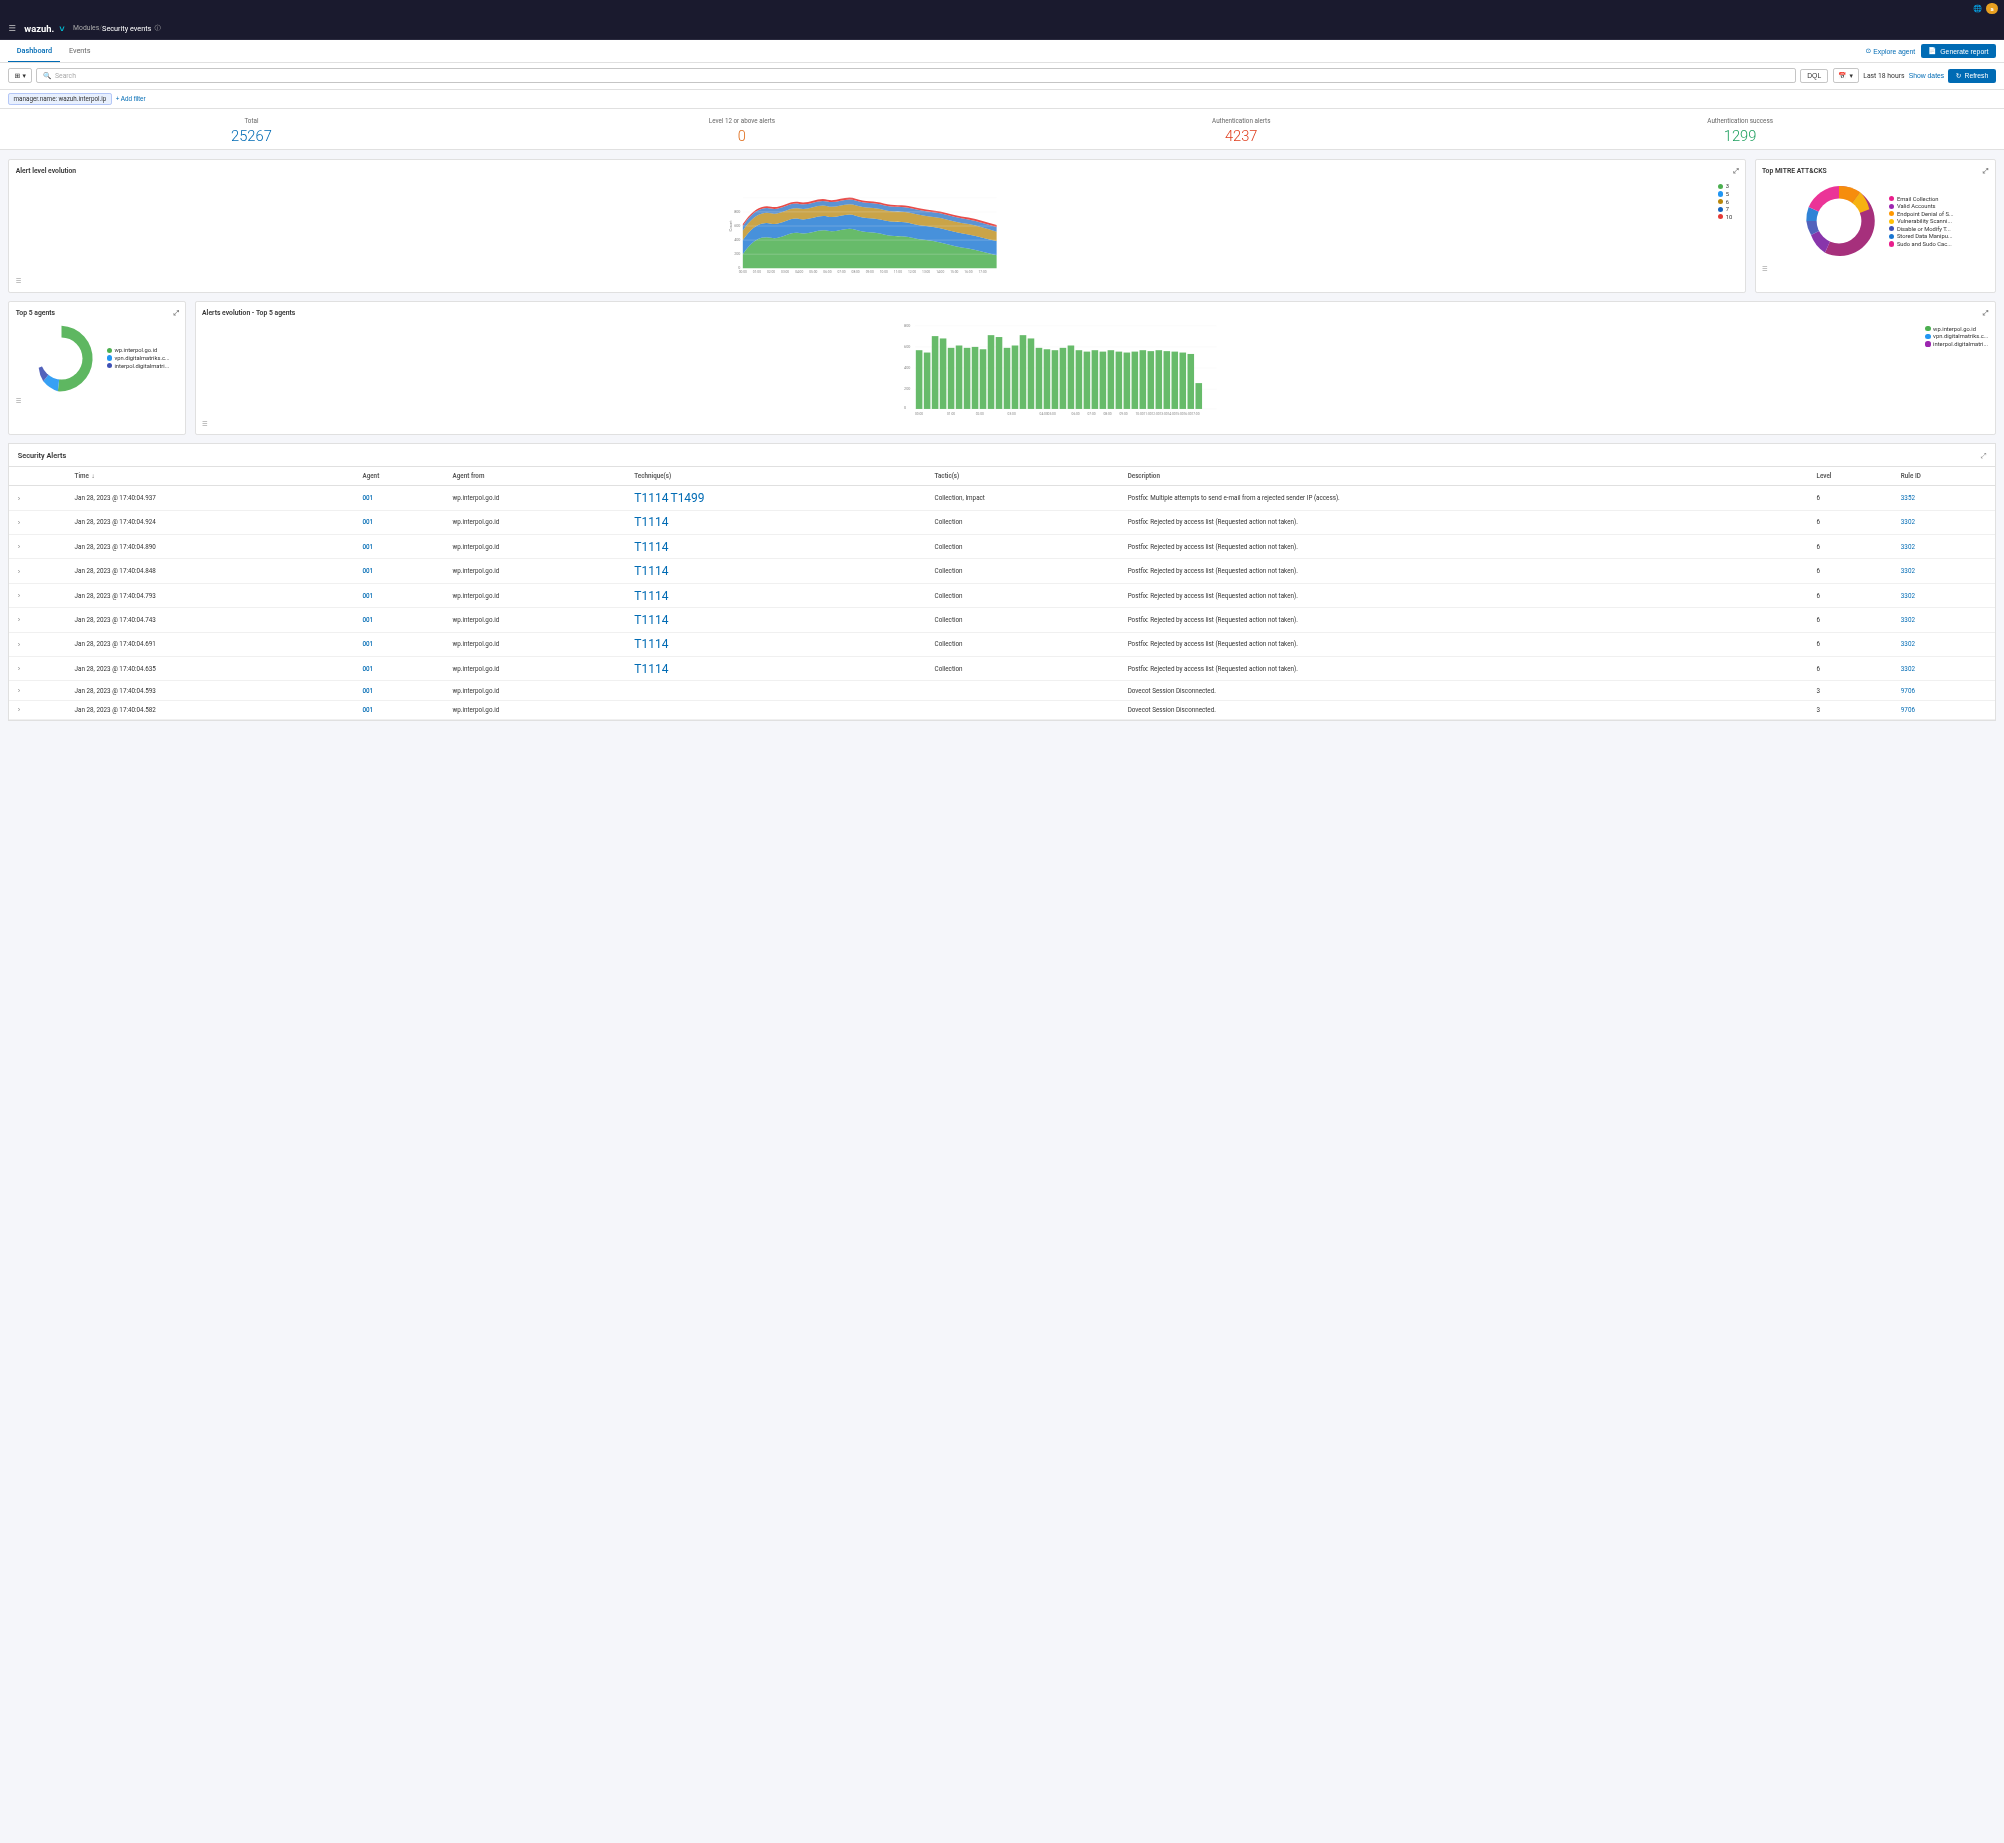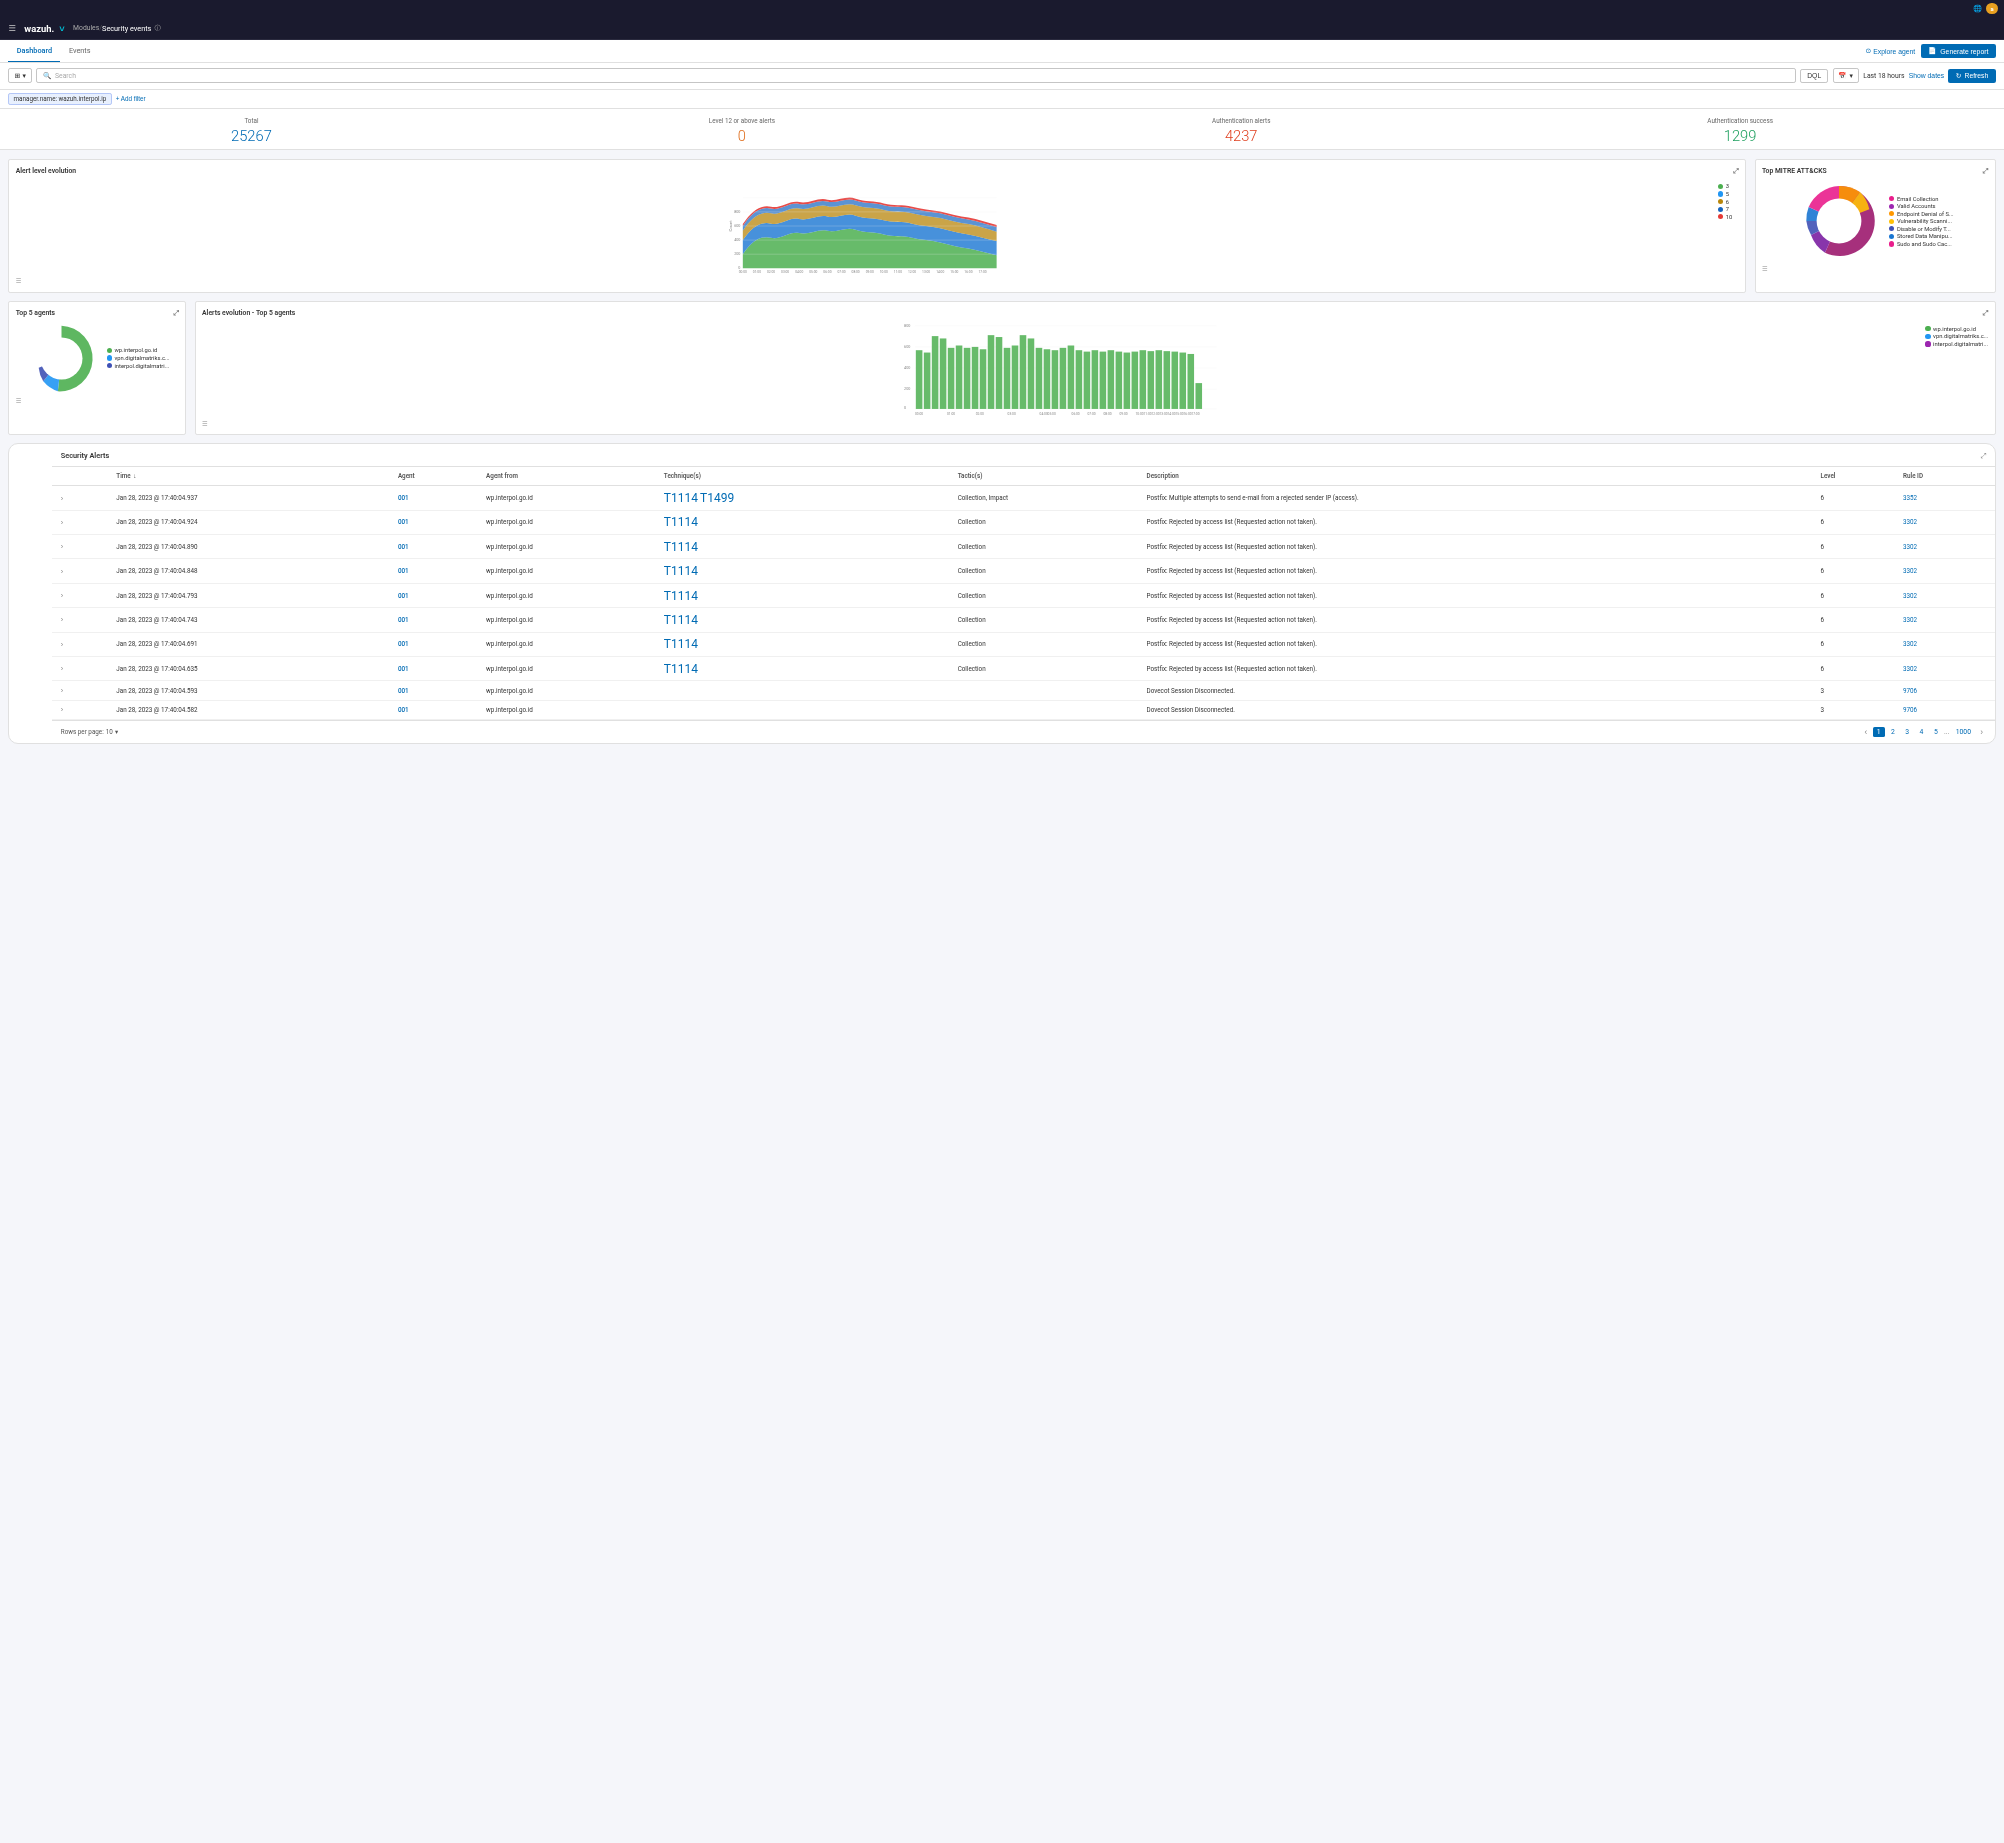--- a/index.html
+++ b/index.html
@@ -67,21 +67,21 @@
     .legend-item { display: flex; align-items: center; gap: 2.6px; }
     .legend-dot { width: 5.2px; height: 5.2px; border-radius: 50%; flex-shrink: 0; }
 
     
     .agents-row { display: flex; gap: 8.4px; padding: 0 8.4px 8.4px; }
     .agents-panel { background: white; border: 0.5px solid #e0e0e0; border-radius: 2.1px; }
     .agents-left { flex: 0 0 178px; padding: 6.3px; }
     .agents-right { flex: 1; padding: 6.3px; }
 
     
-    .table-section { margin: 0 8.4px 8.4px; background: white; border: 0.5px solid #e0e0e0; border-radius: 10px; padding-left: 43px; }
+    .table-section { margin: 0 8.4px 8.4px; background: white; border: 0.5px solid #e0e0e0; border-radius: 0; }
     .table-section-header { padding: 6.3px 8.4px; border-bottom: 0.5px solid #e0e0e0; display: flex; justify-content: space-between; align-items: center; }
     .table-section-title { font-size: 7.3px; font-weight: 600; }
     table { width: 100%; border-collapse: collapse; font-size: 6.3px; }
     th { padding: 5.2px 6.3px; text-align: left; border-bottom: 1px solid #e0e0e0; color: #555; font-weight: 600; font-size: 6.3px; white-space: nowrap; }
     td { padding: 4.7px 6.3px; border-bottom: 0.5px solid #f0f0f0; color: #333; font-size: 6.3px; }
     .expand-btn { color: #888; cursor: pointer; background: none; border: none; font-size: 7.3px; padding: 0 2.1px; }
     .badge-blue { color: #006bb4; font-weight: 500; }
     .technique-tag { color: #006bb4; background: none; border: none; font-size: 12px; cursor: pointer; text-decoration: none; }
     .rule-link { color: #006bb4; cursor: pointer; }
 
@@ -595,32 +595,14 @@
           <td>wp.interpol.go.id</td>
           <td></td>
           <td></td>
           <td>Dovecot Session Disconnected.</td>
           <td>3</td>
           <td><span class="rule-link">9706</span></td>
         </tr>
       </tbody>
   </table>
 
-  <div class="pagination-row">
-    <div class="rows-per-page">
-      <span>Rows per page:</span>
-      <span>10</span>
-      <span>▾</span>
-    </div>
-    <div class="page-nums">
-      <button class="page-nav">‹</button>
-      <span class="page-num active">1</span>
-      <span class="page-num">2</span>
-      <span class="page-num">3</span>
-      <span class="page-num">4</span>
-      <span class="page-num">5</span>
-      <span class="page-dots">...</span>
-      <span class="page-num">1000</span>
-      <button class="page-nav">›</button>
-    </div>
-  </div>
 </div>
 
 
 </body></html>

